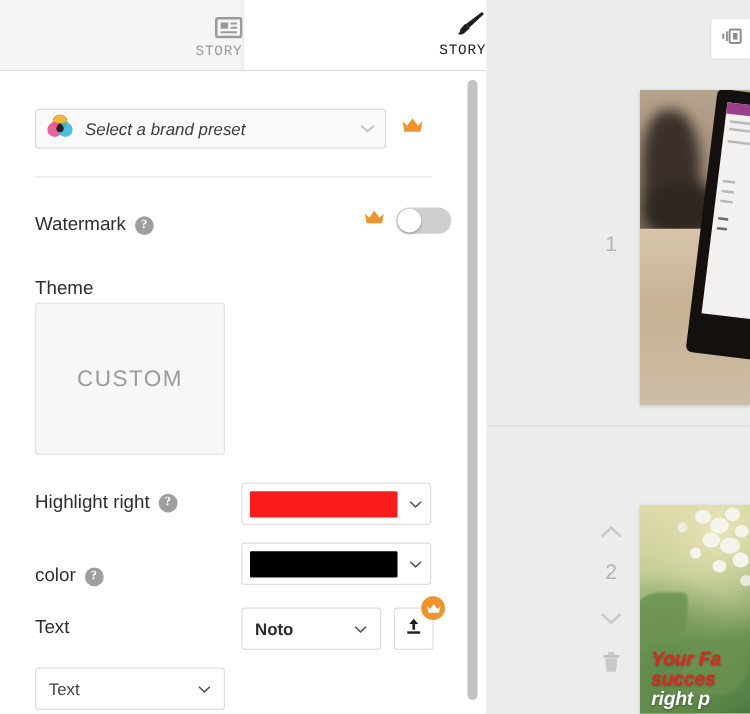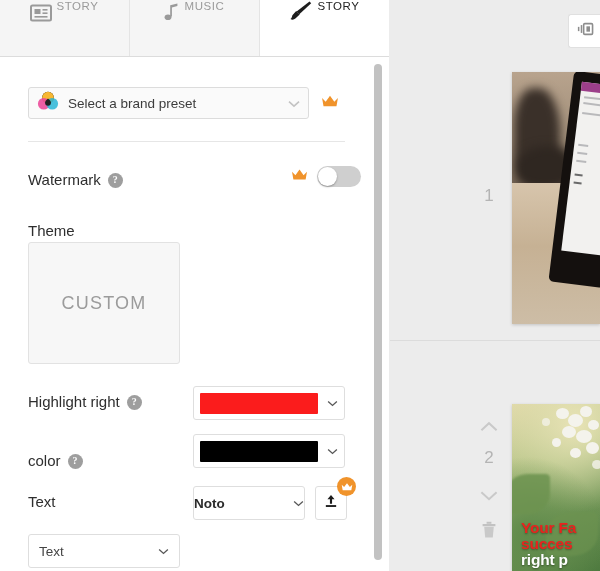--- a/index.html
+++ b/index.html
@@ -23,26 +23,27 @@
   .tabstrip {
     position: absolute; left: 0; top: 0;
     width: 389px; height: 57px;
     background: #f5f5f5;
     border-bottom: 1px solid #dcdcdc;
     display: flex;
   }
   .tab {
     flex: 1 1 0;
     position: relative;
-    display: flex; flex-direction: row;
-    align-items: flex-start; justify-content: center;
+    display: flex; flex-direction: column;
+    align-items: flex-end; justify-content: center;
     gap: 4px;
     cursor: pointer;
     border-right: 1px solid #e4e4e4;
     background: #f5f5f5;
+    font-family: Liberation Mono, monospace;
   }
   .tab:last-child { border-right: none; }
   .tab.active { background: #ffffff; border-bottom: 1px solid #ffffff; }
   .tab-icon { height: 22px; display: flex; align-items: flex-end; }
   .tab-label {
     font-size: 11.5px; letter-spacing: 0.6px;
     color: #9a9a9a; font-weight: 400;
   }
   .tab.active .tab-label { color: #222; }
 
@@ -68,21 +69,21 @@
   .preset-row { margin-top: 30px; display: flex; align-items: center; }
   .preset-select {
     width: 281px; height: 32px;
     background: #fafafa;
     border: 1px solid #dcdcdc; border-radius: 3px;
     display: flex; align-items: center;
     padding: 0 8px; cursor: pointer;
   }
   .preset-text {
     flex: 1;
-    font-size: 13.5px; 
+    font-size: 13.5px; font-style: italic;
     color: #3c3c3c; margin-left: 9px;
   }
   .crown-sm { margin-left: 12px; }
 
   
   .divider {
     height: 1px; background: #e6e6e6;
     margin: 22px 0 0 0; width: 317px;
   }
 
@@ -139,21 +140,21 @@
     background: #fff; border: 1px solid #dedede; border-radius: 3px;
     display: flex; align-items: center; padding: 0 6px; cursor: pointer;
   }
   .swatch { width: 118px; height: 21px; border-radius: 1px; }
   .chev { margin-left: auto; display: flex; align-items: center; }
 
   
   .font-select {
     width: 112px; height: 34px;
     background: #fff; border: 1px solid #dedede; border-radius: 3px;
-    display: flex; align-items: center; padding: 0 0; cursor: pointer;
+    display: flex; align-items: center; padding: 0 10px; cursor: pointer;
   }
   .font-name { font-size: 13.5px; font-weight: bold; color: #2b2b2b; }
   .upload-wrap { position: relative; margin-left: 10px; }
   .upload-btn {
     width: 32px; height: 34px;
     background: #fff; border: 1px solid #dedede; border-radius: 3px;
     display: flex; align-items: center; justify-content: center; cursor: pointer;
   }
   .crown-badge {
     position: absolute; top: -9px; right: -9px;
@@ -247,21 +248,21 @@
   }
   .p1-screen::before {
     content: ""; position: absolute; left: 0; top: 0; right: 0; height: 9px;
     background: #9c3f8a;
   }
   .p1-line {
     position: absolute; left: 4px; height: 2px; background: #b9b9bb;
   }
 
   
-  .photo2 { position: absolute; inset: 0; background: #8fae6e; overflow: hidden; }
+  .photo2 { position: absolute; inset: 0; background: #8fae6e; overflow: hidden; font-style: italic; }
   .p2-bg {
     position: absolute; inset: 0;
     background:
       radial-gradient(circle at 18% 78%, #5f8a4a 0%, rgba(95,138,74,0) 52%),
       radial-gradient(circle at 72% 12%, #e8e3b6 0%, rgba(232,227,182,0) 55%),
       linear-gradient(150deg,#ded7a6 0%, #a8bd7c 38%, #6f9455 68%, #4e7a3f 100%);
   }
   .petal {
     position: absolute; border-radius: 50%;
     background: #f4f3ec; filter: blur(0.6px);
@@ -300,29 +301,20 @@
             <rect x="4.5" y="5" width="6" height="5" fill="#9a9a9a"></rect>
             <rect x="12.5" y="5" width="5" height="1.6" fill="#9a9a9a"></rect>
             <rect x="12.5" y="8.4" width="5" height="1.6" fill="#9a9a9a"></rect>
             <rect x="4.5" y="12" width="13" height="1.6" fill="#9a9a9a"></rect>
           </svg>
         </span>
         <span class="tab-label">STORY</span>
       </div>
 
 
-      <div class="tab">
-        <span class="tab-icon">
-          <svg width="16" height="20" viewBox="0 0 16 20">
-            <path d="M6.2 14.6 V3.2 L13.4 1.4 V4.0 L7.9 5.5 V14.6 Z" fill="#9a9a9a"></path>
-            <ellipse cx="4.0" cy="15.3" rx="3.4" ry="2.8" fill="#9a9a9a"></ellipse>
-          </svg>
-        </span>
-        <span class="tab-label">MUSIC</span>
-      </div>
 
       <div class="tab active">
         <span class="tab-icon">
           <svg width="24" height="22" viewBox="0 0 24 22">
             <path d="M20.5 1.6 L22.2 3.2 L10.3 14.2 L7.6 11.4 Z" fill="#1d1d1d"></path>
             <path d="M7.2 11.0 L10.7 14.6 L6.4 18.6 C4.6 20.2 2.4 19.8 1.5 18.9 C2.9 18.2 3.0 16.6 3.4 15.2 Z" fill="#1d1d1d"></path>
           </svg>
         </span>
         <span class="tab-label">STORY</span>
       </div>

